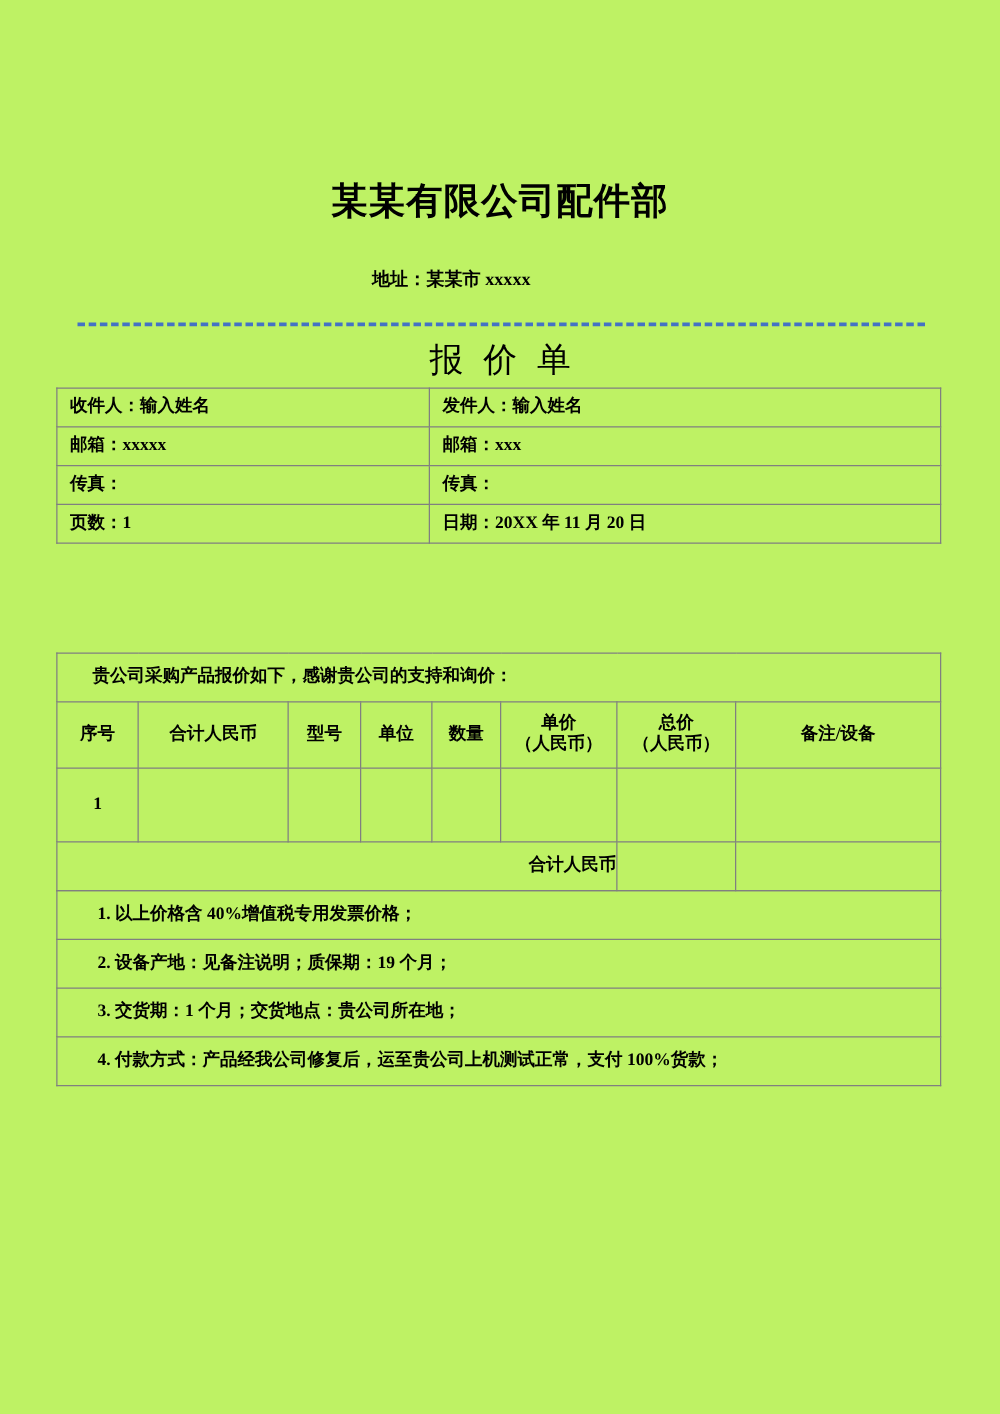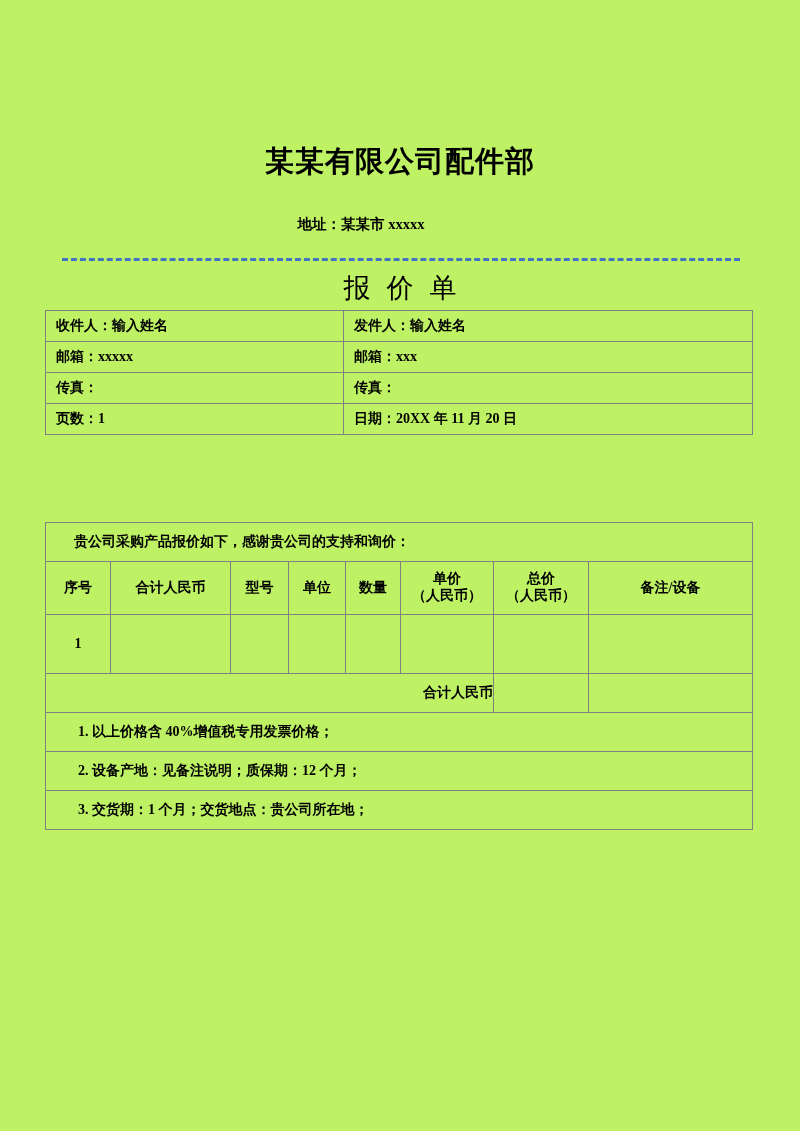--- a/index.html
+++ b/index.html
@@ -207,21 +207,24 @@
 
   <table class="tbl" id="notes-table">
     <colgroup>
         <col style="width:707px">
       </colgroup>
     <tbody>
       <tr>
         <td class="note-indent">1. 以上价格含 40%增值税专用发票价格；</td>
       </tr>
       <tr>
-        <td class="note-indent">2. 设备产地：见备注说明；质保期：12 个月；</td>
+        <td class="note-indent">2. 设备产地：见备注说明；质保期：19 个月；</td>
       </tr>
       <tr>
         <td class="note-indent">3. 交货期：1 个月；交货地点：贵公司所在地；</td>
+      </tr>
+      <tr>
+        <td class="note-indent">4. 付款方式：产品经我公司修复后，运至贵公司上机测试正常，支付 100%货款；</td>
       </tr>
     </tbody>
   </table>
 
 </div>
 
 </body></html>

